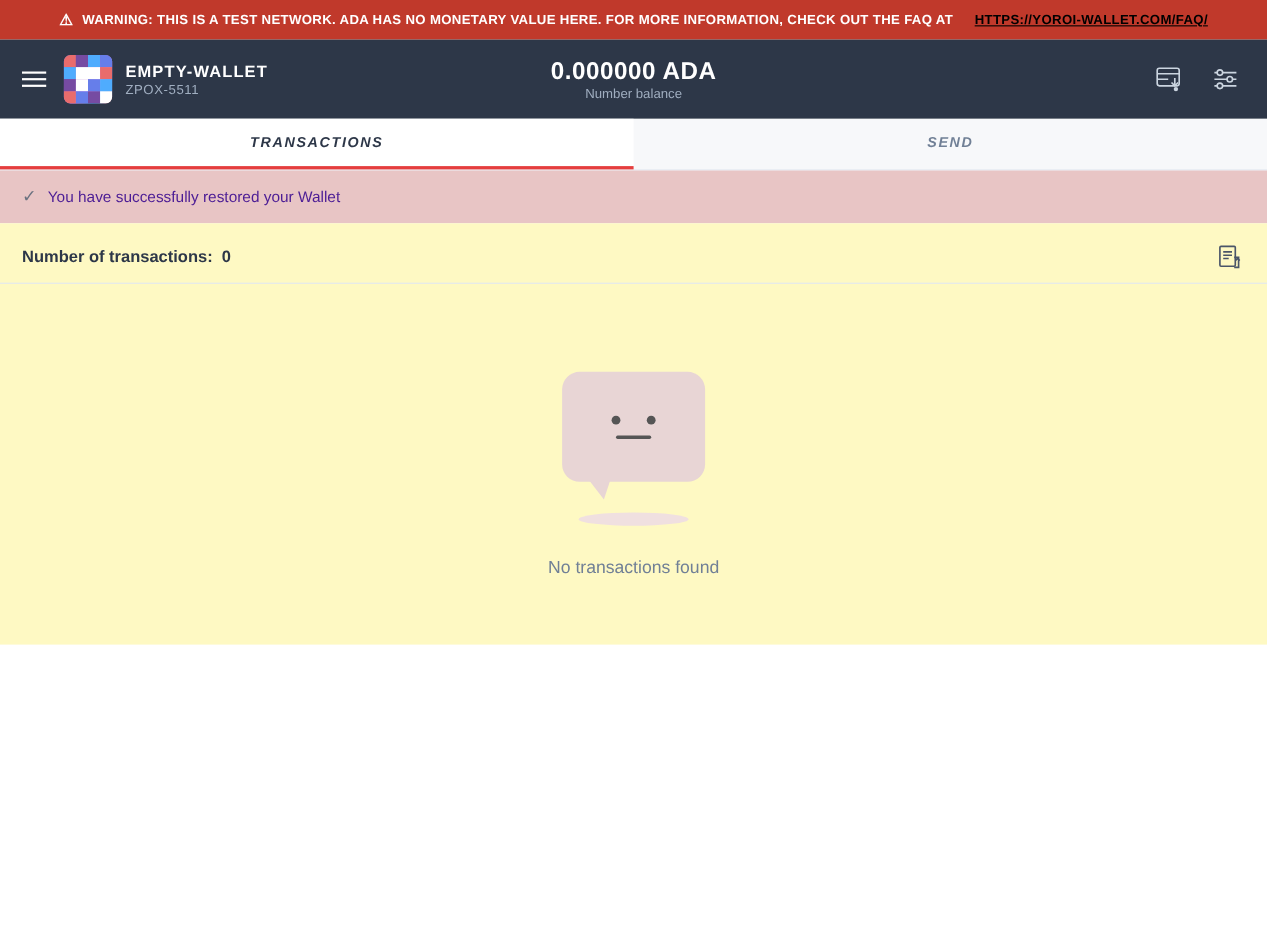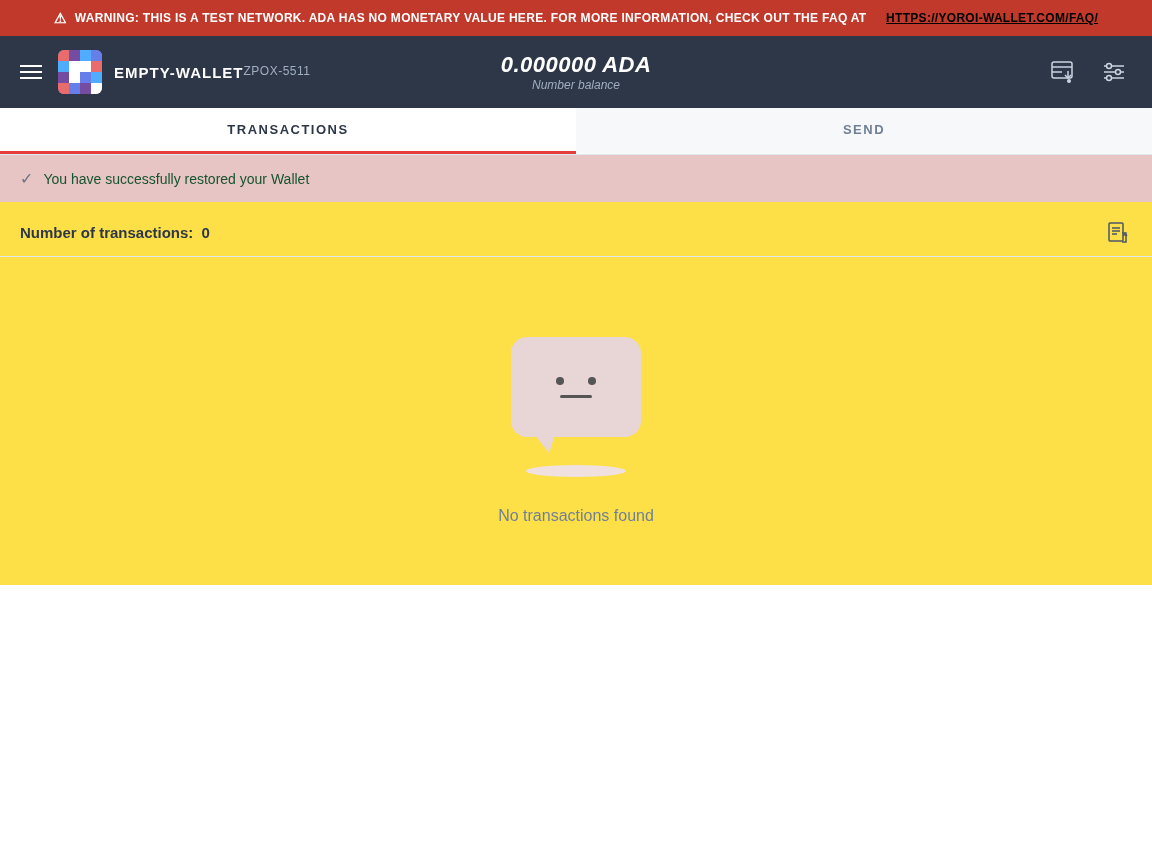--- a/index.html
+++ b/index.html
@@ -63,39 +63,39 @@
       border-radius: 6px;
       background: linear-gradient(135deg, #667eea 0%, #764ba2 30%, #f093fb 60%, #4facfe 80%, #e96c6c 100%);
       display: grid;
       grid-template-columns: repeat(4, 1fr);
       grid-template-rows: repeat(4, 1fr);
       overflow: hidden;
       flex-shrink: 0;
     }
     .wallet-info {
       display: flex;
+      flex-direction: column;
       justify-content: flex-end;
     }
     .wallet-name {
       color: #fff;
       font-size: 15px;
       font-weight: 700;
       letter-spacing: 1px;
     }
     .wallet-id {
       color: #a0aec0;
       font-size: 12px;
       letter-spacing: 0.5px;
     }
     .header-center {
       display: flex;
       flex-direction: column;
       align-items: center;
       flex: 1;
-      font-style: italic;
     }
     .balance-amount {
       color: #fff;
       font-size: 22px;
       font-weight: 600;
       letter-spacing: 0.5px;
     }
     .balance-label {
       color: #a0aec0;
       font-size: 12px;
@@ -131,48 +131,49 @@
       flex: 1;
       text-align: center;
       padding: 14px 18px;
       font-size: 13px;
       font-weight: 600;
       letter-spacing: 1.5px;
       color: #718096;
       cursor: pointer;
       border-bottom: 3px solid transparent;
       text-transform: uppercase;
+      font-style: italic;
     }
     .nav-tab.active {
       color: #2d3748;
       border-bottom: 3px solid #e53e3e;
       background: #fff;
     }
 
     
     .success-banner {
       background: #e8c5c5;
       display: flex;
       align-items: center;
       padding: 14px 20px;
       gap: 10px;
     }
     .success-check {
       color: #6b7280;
       font-size: 16px;
     }
     .success-text {
-      color: #14532d;
+      color: #4c1d95;
       font-size: 14px;
     }
 
     
     .content {
       padding: 0;
-      background: #fde047;
+      background: #fef9c3;
     }
     .transactions-header {
       display: flex;
       align-items: center;
       justify-content: space-between;
       padding: 16px 20px 10px 20px;
       border-bottom: 1px solid #e2e8f0;
     }
     .transactions-count {
       font-size: 15px;

